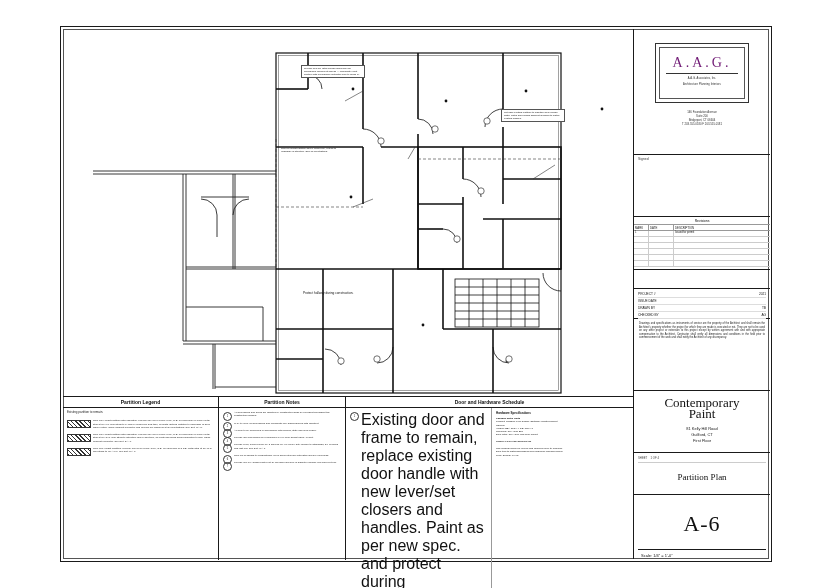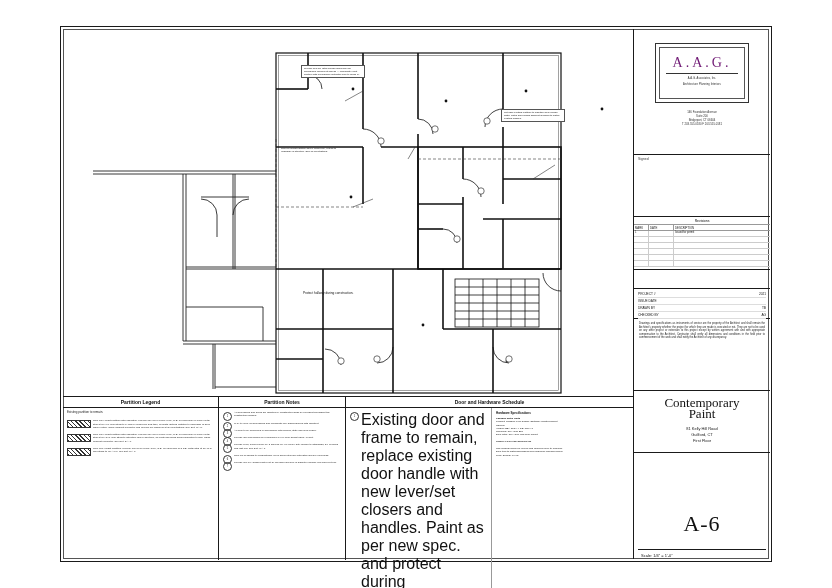--- a/index.html
+++ b/index.html
@@ -675,20 +675,28 @@
     <div class="tb-cell client-box">
       <div class="client-name">Contemporary</div>
       <div class="client-name">Paint</div>
       <div class="client-addr">
         <div>81 Kelly Hill Road</div>
         <div>Guilford, CT</div>
         <div>First Floor</div>
       </div>
     </div>
 
+    <div class="tb-cell sheettitle-box">
+      <div class="sheet-meta">
+        <span>SHEET</span>
+        &nbsp;&nbsp;
+        <span>1 OF 4</span>
+      </div>
+      <div class="sheet-title">Partition Plan</div>
+    </div>
 
     <div class="tb-cell sheetnum-box">
       <div class="sheet-num">A-6</div>
       <div class="scale-line">Scale: 1/4" = 1'-0"</div>
     </div>
 
   </div>
 </div>
 
 </body></html>

